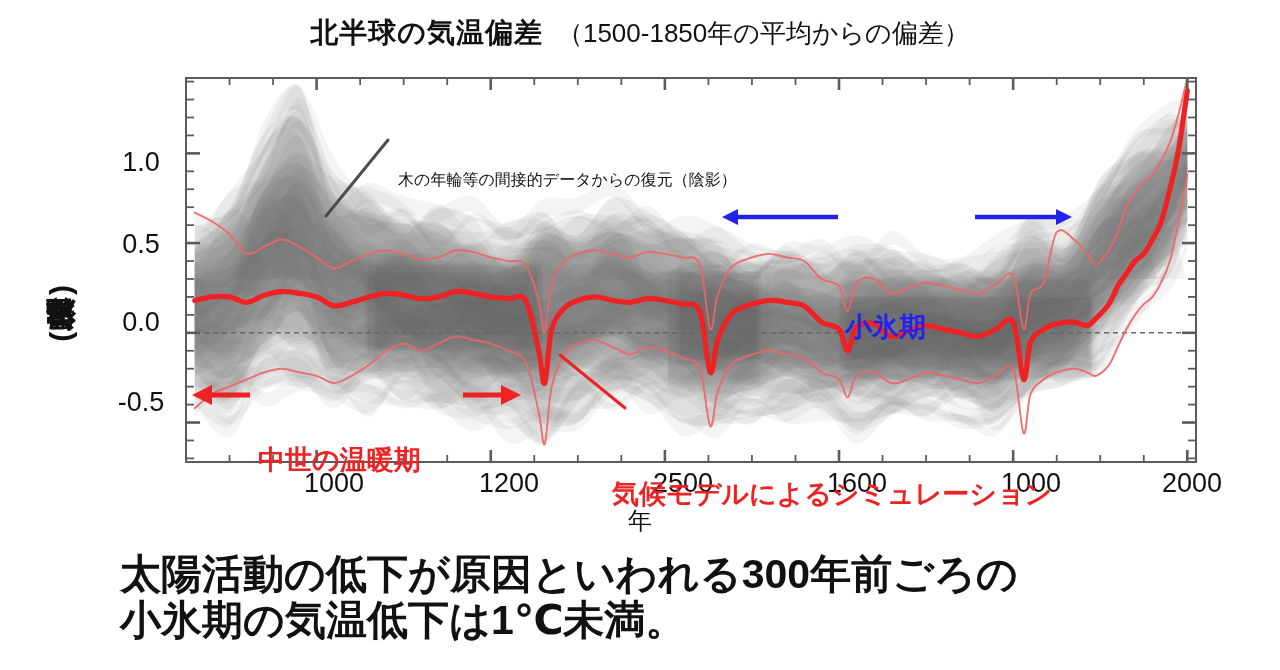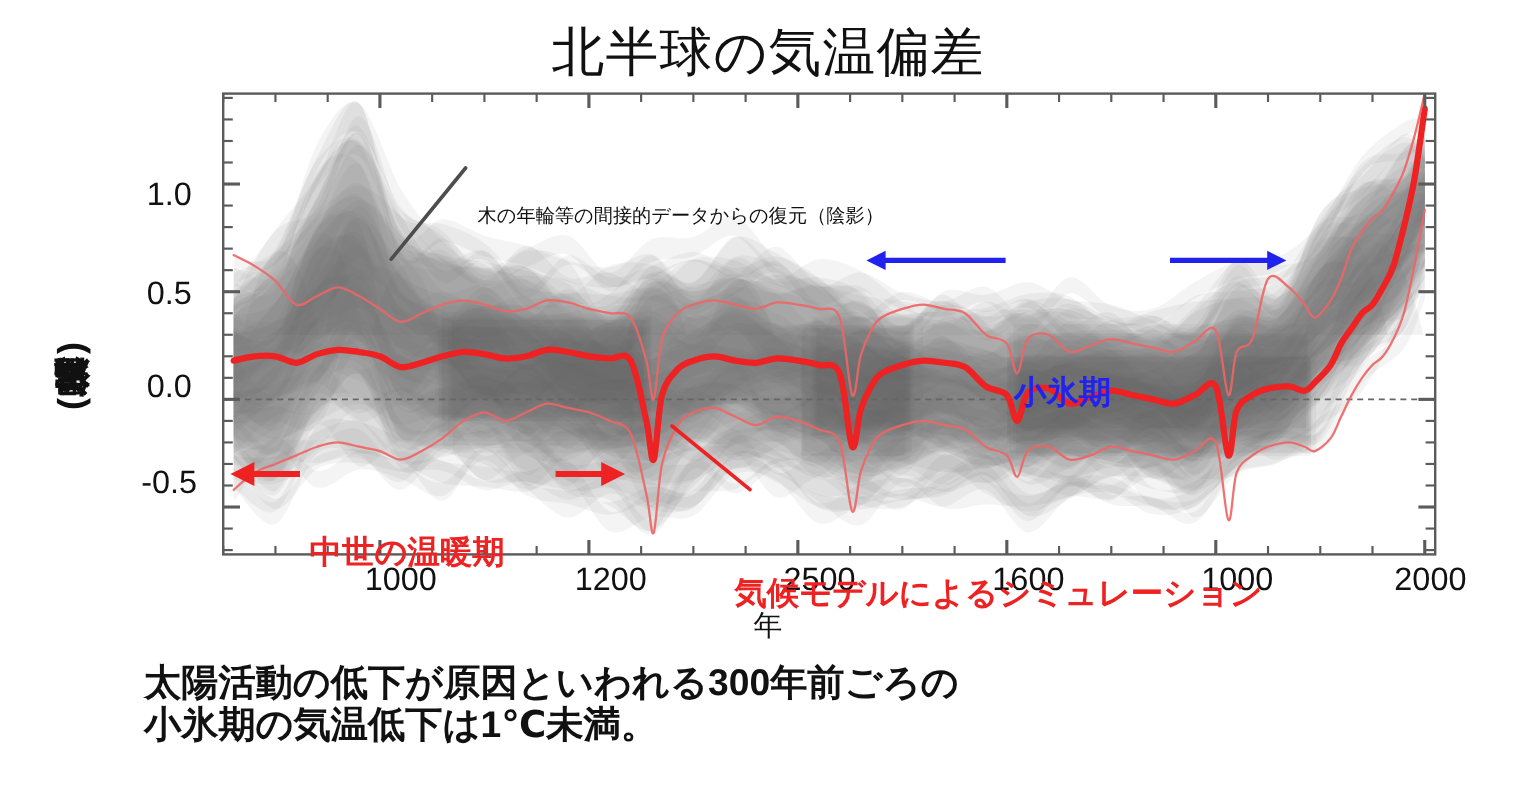--- a/index.html
+++ b/index.html
@@ -9,21 +9,21 @@
     position:relative;
   }
   #root{position:absolute;inset:0;}
 
   
   .title-row{
     position:absolute;left:0;top:14px;width:1280px;
     display:flex;align-items:baseline;justify-content:center;gap:14px;
     white-space:nowrap;
   }
-  .title-main{font-size:44px;font-weight:400;letter-spacing:1px;color:#111;}
+  .title-main{font-size:28px;font-weight:700;letter-spacing:1px;color:#111;}
   .title-sub{font-size:26px;font-weight:400;color:#111;}
 
   
   .chart-wrap{position:absolute;left:0;top:70px;width:1280px;height:470px;}
   .axis-ylabel{
     position:absolute;left:38px;top:140px;width:46px;height:220px;
     display:flex;align-items:center;justify-content:center;
     font-size:30px;font-weight:700;color:#111;
     writing-mode:vertical-rl;transform:rotate(180deg);white-space:nowrap;
     letter-spacing:1px;
@@ -53,32 +53,33 @@
   .ann-mwp{
     left:258px;top:372px;font-size:27px;color:#ee2222;
   }
   .ann-sim{
     left:612px;top:406px;font-size:27px;color:#ee2222;
   }
 
   
   .caption{
     position:absolute;left:120px;top:552px;width:1100px;
-    font-size:31px;font-weight:700;line-height:1.12;color:#111;
+    font-size:41px;font-weight:700;line-height:1.12;color:#111;
     letter-spacing:0px;
   }
   .caption div{white-space:nowrap;}
 </style>
 </head>
 <body>
 
 <div id="root">
 
   <div class="title-row">
     <span class="title-main">北半球の気温偏差</span>
+    <span class="title-sub">（1500-1850年の平均からの偏差）</span>
   </div>
 
   <div class="chart-wrap">
 
     <div class="axis-ylabel">気温偏差 (°C)</div>
 
     <div class="ytick-labels">
       <div class="ytick-label" style="top:79px">1.0</div>
       <div class="ytick-label" style="top:161px">0.5</div>
       <div class="ytick-label" style="top:239px">0.0</div>

